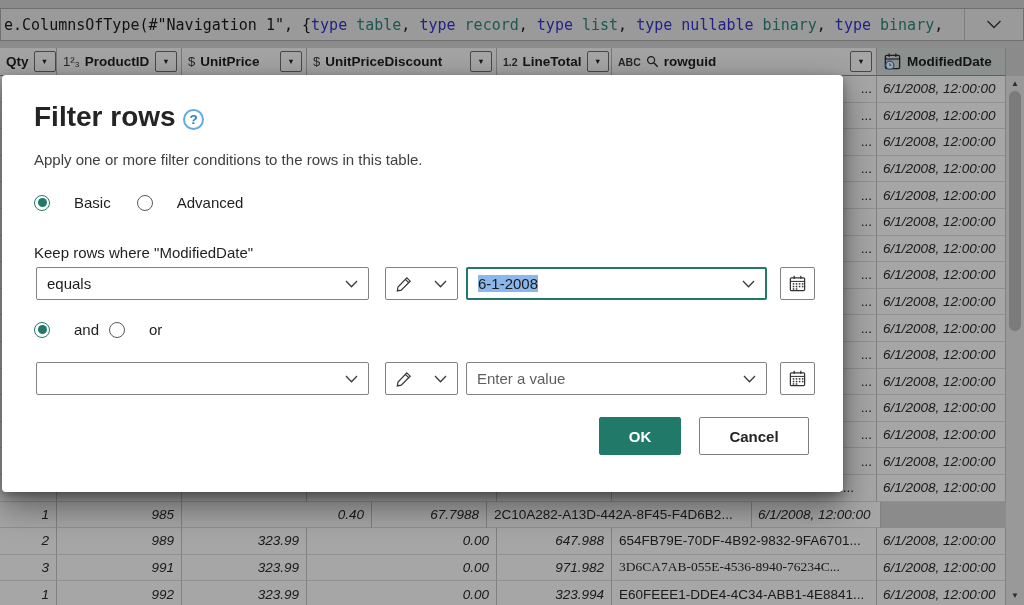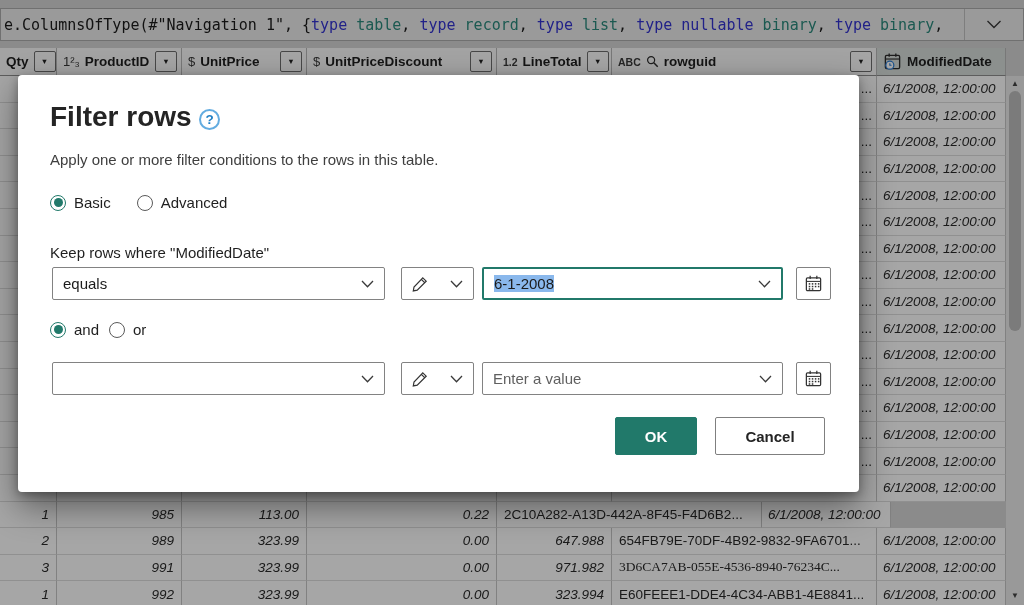--- a/index.html
+++ b/index.html
@@ -36,29 +36,29 @@
   .gcell.guid.tail{justify-content:flex-end;padding-left:0;padding-right:4px;}
   .gcell.date{padding-left:6px;font-style:italic;}
 
   .vscroll{position:absolute;left:1006px;top:76px;width:18px;height:529px;background:#ececec;}
   .scroll-up,.scroll-down{position:absolute;left:0;width:18px;text-align:center;font-size:8px;color:#444;}
   .scroll-up{top:3px;}  .scroll-down{bottom:5px;}
   .scroll-thumb{position:absolute;left:3px;top:15px;width:12px;height:240px;background:#bdbdbd;border-radius:6px;}
 
   
   .overlay{position:absolute;left:0;top:0;width:1024px;height:605px;background:rgba(0,0,0,0.35);}
-  .dialog{position:absolute;left:18px;top:75px;width:841px;height:417px;background:#fff;border-radius:4px;
+  .dialog{position:absolute;left:2px;top:75px;width:841px;height:417px;background:#fff;border-radius:4px;
           box-shadow:0 14px 34px rgba(0,0,0,.45),0 3px 10px rgba(0,0,0,.3);}
   .dlg-title{position:absolute;left:32px;top:26px;font-size:28px;font-weight:bold;color:#242424;margin:0;}
   .help{position:absolute;left:181px;top:34px;width:21px;height:21px;border-radius:50%;
         border:2px solid #63ace0;color:#1f7fc4;font-size:13.5px;font-weight:bold;
         display:flex;align-items:center;justify-content:center;box-sizing:border-box;}
   .dlg-desc{position:absolute;left:32px;top:76px;margin:0;font-size:15px;color:#3f3f3f;}
   .radio-row{position:absolute;left:32px;display:flex;align-items:center;font-size:15px;color:#1f1f1f;}
-  .radio-opt{display:flex;align-items:center;gap:8px;}
+  .radio-opt{display:flex;align-items:center;gap:24px;}
   .radio{width:16px;height:16px;border-radius:50%;border:1px solid #5a5a5a;background:#fff;
          box-sizing:border-box;position:relative;flex:none;}
   .radio.checked{border:1px solid #21796a;}
   .radio.checked::after{content:"";position:absolute;inset:2.5px;border-radius:50%;background:#21796a;}
   .keep-label{position:absolute;left:32px;top:169px;font-size:15px;color:#1f1f1f;}
   .cond-row{position:absolute;left:0;height:33px;width:100%;}
   .cbox{position:absolute;top:0;height:33px;box-sizing:border-box;border:1px solid #828282;border-radius:2px;
         background:#fff;display:flex;align-items:center;font-size:15px;color:#1b1b1b;padding:0 10px;}
   .cbox .chev{margin-left:auto;flex:none;display:flex;}
   .op{left:34px;width:333px;text-align:right;}
@@ -275,22 +275,22 @@
         <div class="gcell num" style="width: 125px;">987</div>
         <div class="gcell num" style="width: 125px;">11.99</div>
         <div class="gcell num" style="width: 190px;">0.00</div>
         <div class="gcell num" style="width: 115px;">231.981</div>
         <div class="gcell guid" style="width: 265px;">ACF0636B-B303-4FA3-9791-4682B2...</div>
         <div class="gcell date" style="width: 129px;">6/1/2008, 12:00:00</div>
       </div>
       <div class="grid-row">
         <div class="gcell num" style="width: 57px;">1</div>
         <div class="gcell num" style="width: 125px;">985</div>
-        <div class="gcell num" style="width: 125px;">113.00</div>
-        <div class="gcell num" style="width: 190px;">0.22</div>
+        <div class="gcell num" style="width: 190px;">0.40</div>
+        <div class="gcell num" style="width: 115px;">67.7988</div>
         <div class="gcell guid" style="width: 265px;">2C10A282-A13D-442A-8F45-F4D6B2...</div>
         <div class="gcell date" style="width: 129px;">6/1/2008, 12:00:00</div>
       </div>
       <div class="grid-row">
         <div class="gcell num" style="width: 57px;">2</div>
         <div class="gcell num" style="width: 125px;">989</div>
         <div class="gcell num" style="width: 125px;">323.99</div>
         <div class="gcell num" style="width: 190px;">0.00</div>
         <div class="gcell num" style="width: 115px;">647.988</div>
         <div class="gcell guid" style="width: 265px;">654FB79E-70DF-4B92-9832-9FA6701...</div>

